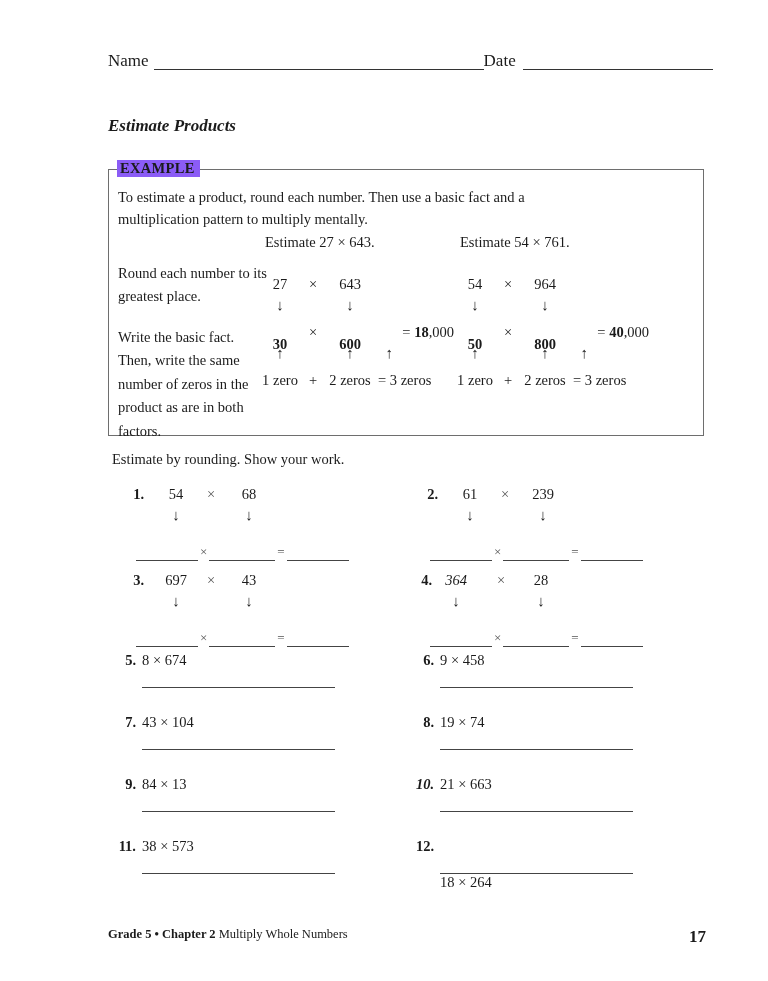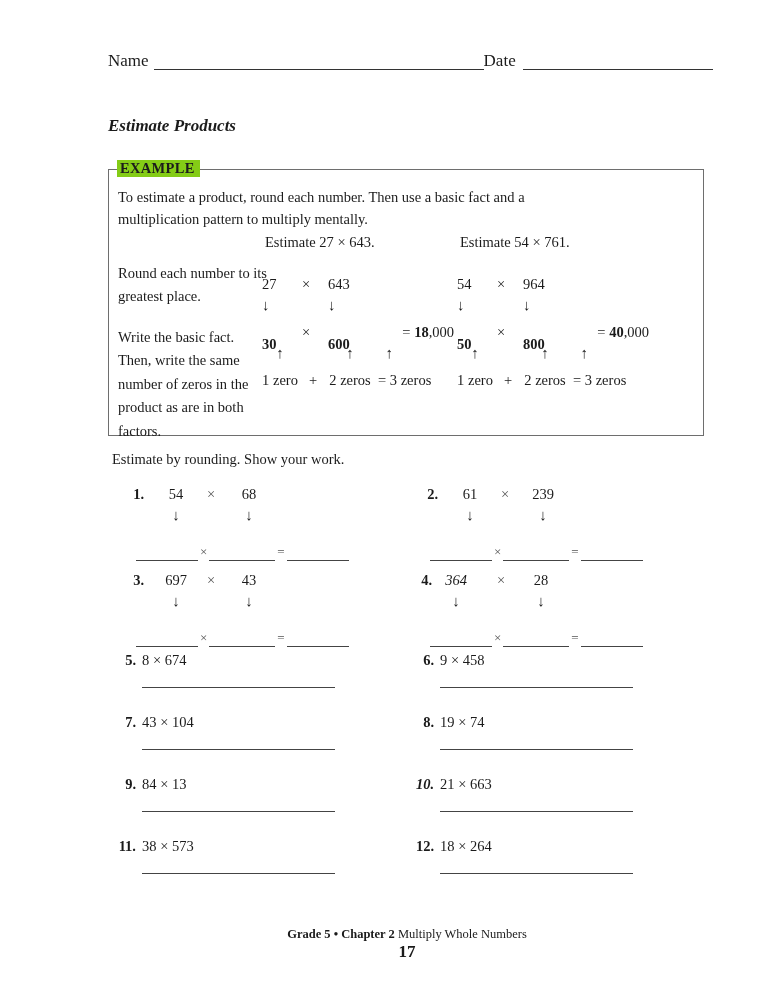--- a/index.html
+++ b/index.html
@@ -68,21 +68,21 @@
     top: 165px;
     width: 596px;
     height: 267px;
     border: 1.4px solid #6e6e6e;
     box-sizing: border-box;
   }
   .example-label {
     position: absolute;
     left: 117px;
     top: 156px;
-    background: #84cc16;
+    background: #8b5cf6;
     padding: 0 5px 0 3px;
     font-size: 14.5px;
     font-weight: bold;
     letter-spacing: .3px;
   }
   .ex-intro {
     position: absolute;
     left: 118px;
     top: 182px;
     width: 470px;
@@ -114,21 +114,21 @@
   .wgrid {
     position: absolute;
     font-size: 14.5px;
     width: 215px;
   }
   .wgrid.g1 { left: 262px; top: 272px; }
   .wgrid.g2 { left: 457px; top: 272px; }
 
   .wrow { position: relative; height: 22px; }
   .wrow.arrows { height: 26px; }
-  .wcell { position: absolute; text-align: left; white-space: nowrap; }
+  .wcell { position: absolute; text-align: center; white-space: nowrap; }
   .c-a { left: 0px;   width: 36px; }
   .c-op { left: 40px;  width: 22px; }
   .c-b { left: 66px;  width: 44px; }
   .c-eq { left: 116px; width: 76px; text-align: right; }
 
   .zc-a  { left: -8px;  width: 52px; text-align: center; }
   .zc-op { left: 38px;  width: 26px; text-align: center; }
   .zc-b  { left: 52px;  width: 72px; text-align: center; }
   .zc-eq { left: 116px; width: 76px; text-align: left; }
 
@@ -206,22 +206,21 @@
   }
 
   
   .footer {
     position: absolute;
     left: 108px;
     top: 923px;
     width: 598px;
     font-size: 12.5px;
     display: flex;
-    align-items: center;
-    flex-direction: column;
+    align-items: flex-start;
   }
   .footer-left { white-space: nowrap; }
   .footer-left .bold { font-weight: bold; }
   .footer-spacer { flex: 1 1 auto; }
   .footer-page { font-size: 17px; font-weight: bold; }
 </style>
 </head>
 <body>
 
 <div class="page">
@@ -408,21 +407,21 @@
   </div>
 
   <div class="prob-simple" style="left:104px; top:834px;">
     <span class="ps-num" style="width:32px;">11.</span>
     <span class="ps-expr" style="left:38px;">38 × 573</span>
     <span class="ps-rule" style="left:38px;"></span>
   </div>
 
   <div class="prob-simple" style="left:402px; top:834px;">
     <span class="ps-num" style="width:32px;">12.</span>
-    <span class="ps-expr" style="left:38px;">18 × 264</span>
+    <span class="ps-expr" style="left:38px;margin-top:36px;">18 × 264</span>
     <span class="ps-rule" style="left:38px;"></span>
   </div>
 
   <div class="footer">
     <span class="footer-left"><span class="bold">Grade 5 • Chapter 2</span> <span>Multiply Whole Numbers</span></span>
     <span class="footer-spacer"></span>
     <span class="footer-page">17</span>
   </div>
 
 </div>

